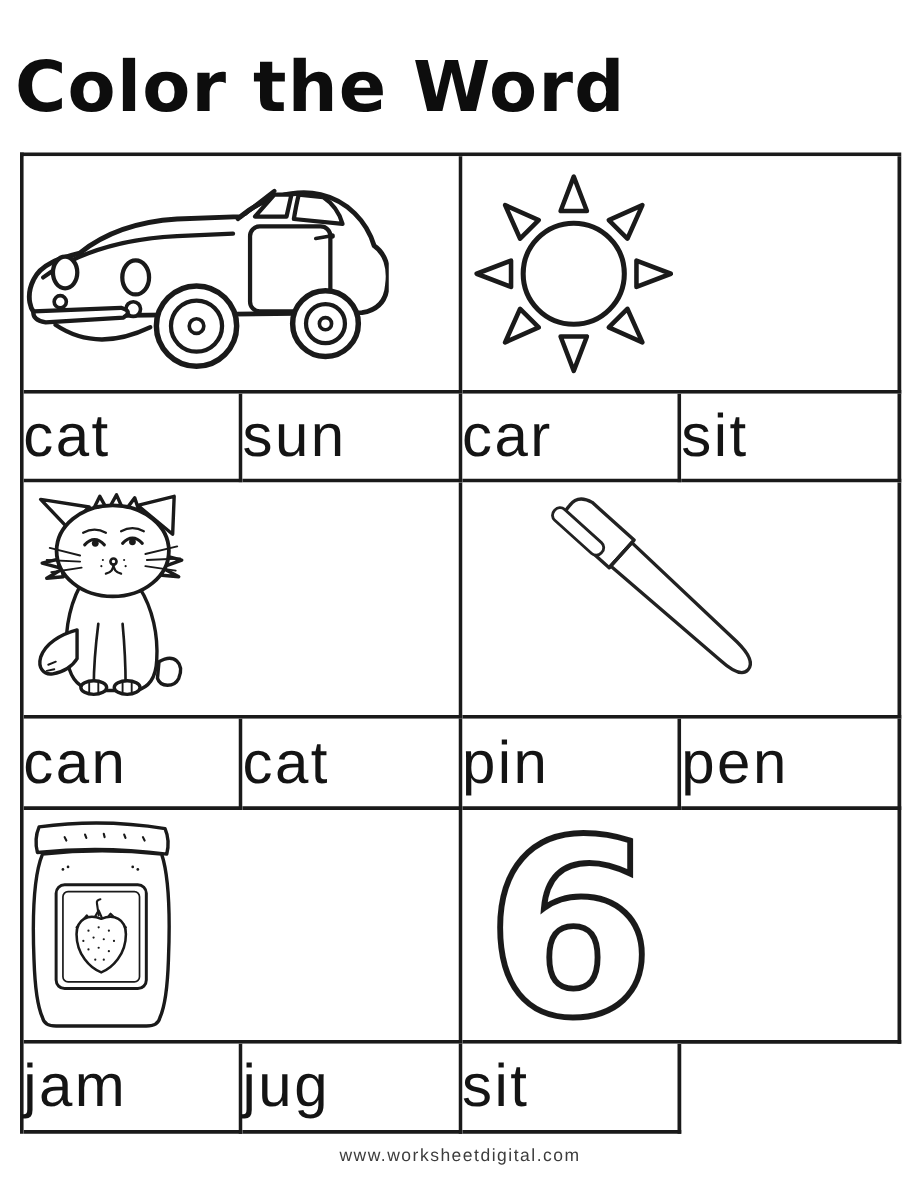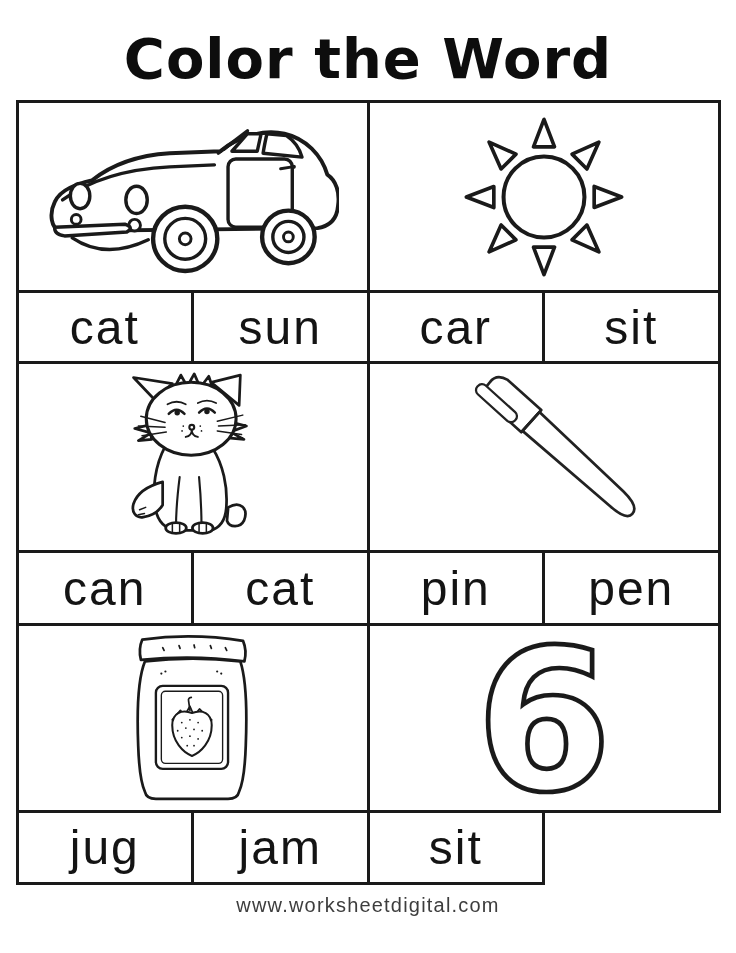--- a/index.html
+++ b/index.html
@@ -4,24 +4,24 @@
 <style>
   html,body{margin:0;padding:0;background:#ffffff;}
   body{
     width:736px;height:953px;
     font-family:"Liberation Sans",sans-serif;
     color:#111;
     overflow:hidden;
   }
   .sheet{width:736px;}
   .title{
-    margin:0;
+    margin:12px;
     padding-top:20px;
     height:78px;
-    text-align:center;
+    text-align:left;
     font-family:"DejaVu Sans",sans-serif;
     font-weight:800;
     font-size:56px;
     letter-spacing:1px;
     color:#0d0d0d;
     line-height:78px;
   }
   .grid{
     width:702px;
     margin:2px auto 0 auto;
@@ -30,35 +30,35 @@
     grid-template-rows:190px 71px 189px 73px 187px 72px;
     border-top:3px solid #1a1a1a;
     border-left:3px solid #1a1a1a;
     background:#fff;
   }
   .cell{
     border-right:3px solid #1a1a1a;
     border-bottom:3px solid #1a1a1a;
     display:flex;
     align-items:center;
-    justify-content:center;
+    justify-content:flex-start;
     box-sizing:border-box;
     background:#fff;
   }
   .pic{grid-column:span 2;}
   .word{
     font-size:48px;
     letter-spacing:2px;
     color:#141414;
     font-weight:400;
   }
   .footer{
     margin-top:9px;
     text-align:center;
-    font-size:20px;
+    font-size:14px;
     letter-spacing:1.2px;
     color:#3d3d3d;
   }
   svg{display:block;}
 </style>
 </head>
 <body>
 
 <div class="sheet">
 
@@ -216,26 +216,26 @@
       </svg>
     </div>
 
     <div class="cell pic">
       <svg width="172" height="180" viewBox="0 0 200 210">
         <text x="100" y="188" text-anchor="middle" font-family="DejaVu Sans, sans-serif" font-weight="bold" font-size="228" fill="#ffffff" stroke="#1a1a1a" stroke-width="5.5">6</text>
       </svg>
     </div>
 
     <div class="cell word">
+      <span>jam</span>
+    </div>
+    <div class="cell word">
       <span>jug</span>
     </div>
     <div class="cell word">
-      <span>jam</span>
-    </div>
-    <div class="cell word">
       <span>sit</span>
     </div>
 
   </div>
 
   <div class="footer">www.worksheetdigital.com</div>
 
 </div>
 
 </body></html>

